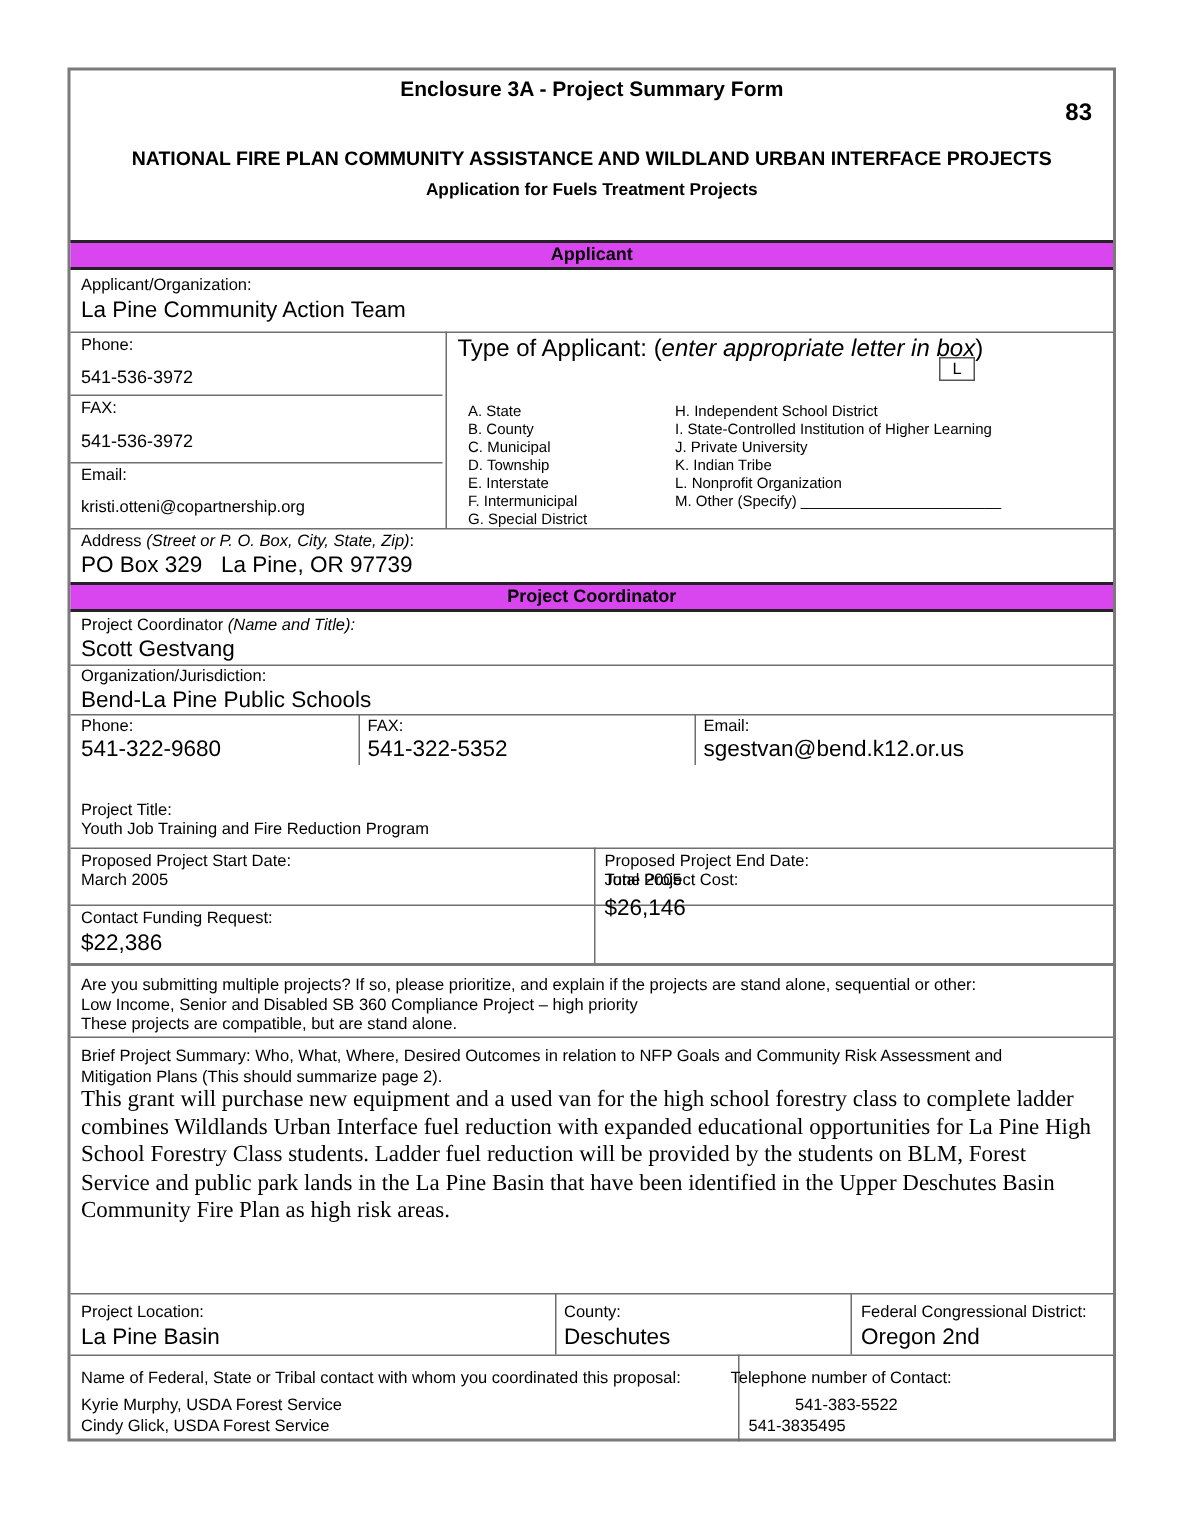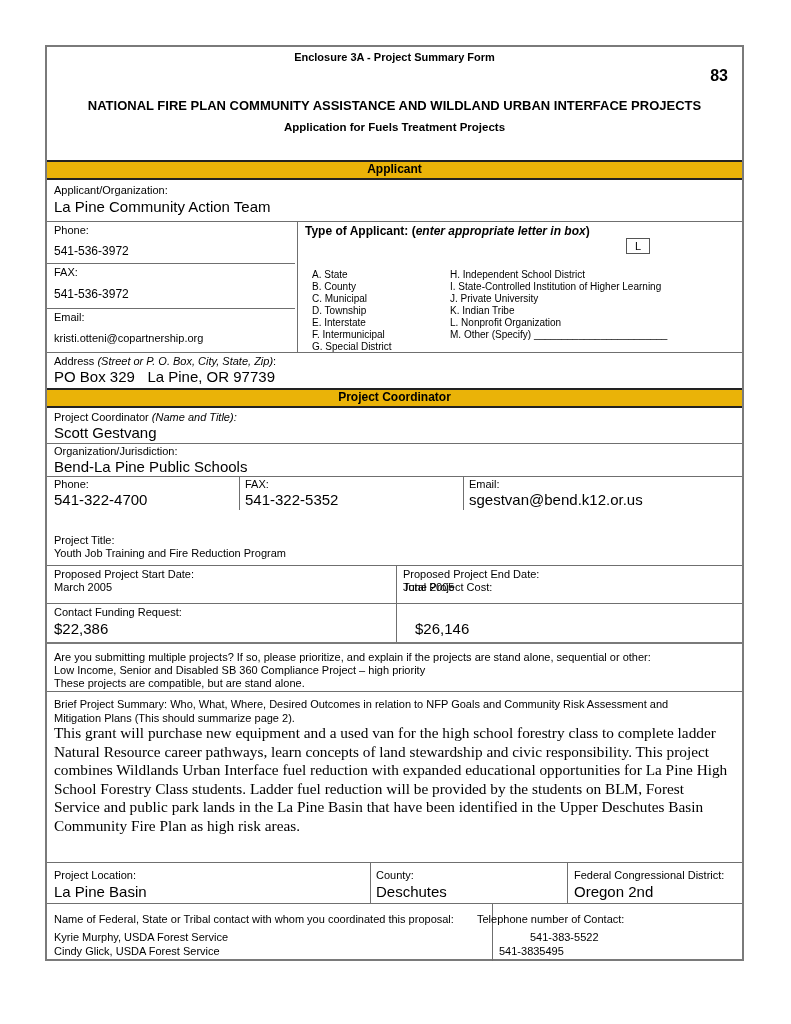--- a/index.html
+++ b/index.html
@@ -1,37 +1,37 @@
 <!DOCTYPE html>
 <html><head>
 <meta charset="utf-8">
 <style>
   html, body { margin:0; padding:0; background:#ffffff; }
   body { width:791px; height:1024px; position:relative; font-family:"Liberation Sans", sans-serif; color:#000; }
   .form { position:absolute; left:45px; top:45px; width:699px; height:916px; border:2px solid #7a7a7a; box-sizing:border-box; background:#fff; }
   .abs { position:absolute; }
   .hline { position:absolute; left:0; right:0; height:0; border-top:1px solid #6f6f6f; }
   .vline { position:absolute; width:0; border-left:1px solid #6f6f6f; }
-  .section-bar { position:absolute; left:0; right:0; background:#eab308; border-top:2px solid #222; border-bottom:2px solid #222; text-align:center; font-weight:bold; font-size:12px; line-height:14px; }
+  .section-bar { position:absolute; left:0; right:0; background:#d946ef; border-top:2px solid #222; border-bottom:2px solid #222; text-align:center; font-weight:bold; font-size:12px; line-height:14px; }
   .lbl { position:absolute; font-size:11px; line-height:12px; white-space:nowrap; }
   .val-lg { position:absolute; font-size:15px; line-height:17px; white-space:nowrap; }
   .val-sm { position:absolute; font-size:11px; line-height:13px; white-space:nowrap; }
   .it { font-style:italic; }
   .title { position:absolute; left:0; right:0; text-align:center; font-weight:bold; }
   .types { position:absolute; font-size:10px; line-height:12px; }
   .types div { white-space:nowrap; }
   .serif-body { position:absolute; font-family:"Liberation Serif", serif; font-size:15.3px; line-height:18.6px; }
   .box-L { position:absolute; width:22px; height:14px; border:1px solid #555; font-size:11px; line-height:14px; text-align:center; }
 </style>
 </head>
 <body>
 
 <div class="form">
 
-  <div class="title" style="top:4px;font-size:11px;">Enclosure 3A - Project Summary Form</div>
+  <div class="title" style="top:4px;font-size:14px;">Enclosure 3A - Project Summary Form</div>
   <div class="abs" style="right:14px;top:20px;font-size:16px;font-weight:bold;">83</div>
   <div class="title" style="top:51px;font-size:13px;">NATIONAL FIRE PLAN COMMUNITY ASSISTANCE AND WILDLAND URBAN INTERFACE PROJECTS</div>
   <div class="title" style="top:74px;font-size:11.5px;">Application for Fuels Treatment Projects</div>
 
   <div class="section-bar" style="top:113px;height:16px;">Applicant</div>
 
   <div class="lbl" style="left:7px;top:137px;">Applicant/Organization:</div>
   <div class="val-lg" style="left:7px;top:151px;">La Pine Community Action Team</div>
   <div class="hline" style="top:174px;"></div>
 
@@ -41,21 +41,21 @@
   <div class="val-sm" style="left:7px;top:198px;font-size:12px;">541-536-3972</div>
   <div class="hline" style="top:216px;right:447px;"></div>
 
   <div class="lbl" style="left:7px;top:219px;">FAX:</div>
   <div class="val-sm" style="left:7px;top:241px;font-size:12px;">541-536-3972</div>
   <div class="hline" style="top:261px;right:447px;"></div>
 
   <div class="lbl" style="left:7px;top:264px;">Email:</div>
   <div class="val-sm" style="left:7px;top:285px;">kristi.otteni@copartnership.org</div>
 
-  <div class="abs" style="left:258px;top:177px;font-size:12px;white-space:nowrap;font-weight:bold;">
+  <div class="abs" style="left:258px;top:177px;font-size:16px;white-space:nowrap;">
     <span>Type of Applicant: (</span><span class="it">enter appropriate letter in box</span><span>)</span>
   </div>
   <div class="box-L" style="left:579px;top:191px;">L</div>
 
   <div class="types" style="left:265px;top:222px;">
     <div>A. State</div>
     <div>B. County</div>
     <div>C. Municipal</div>
     <div>D. Township</div>
     <div>E. Interstate</div>
@@ -85,54 +85,53 @@
   <div class="val-lg" style="left:7px;top:377px;">Scott Gestvang</div>
   <div class="hline" style="top:396px;"></div>
 
   <div class="lbl" style="left:7px;top:398px;">Organization/Jurisdiction:</div>
   <div class="val-lg" style="left:7px;top:411px;">Bend-La Pine Public Schools</div>
   <div class="hline" style="top:429px;"></div>
 
   <div class="vline" style="left:192px;top:429px;height:34px;"></div>
   <div class="vline" style="left:416px;top:429px;height:34px;"></div>
   <div class="lbl" style="left:7px;top:431px;">Phone:</div>
-  <div class="val-lg" style="left:7px;top:444px;">541-322-4700</div>
+  <div class="val-lg" style="left:7px;top:444px;">541-322-9680</div>
   <div class="lbl" style="left:198px;top:431px;">FAX:</div>
   <div class="val-lg" style="left:198px;top:444px;">541-322-5352</div>
   <div class="lbl" style="left:422px;top:431px;">Email:</div>
   <div class="val-lg" style="left:422px;top:444px;">sgestvan@bend.k12.or.us</div>
 
 
   <div class="lbl" style="left:7px;top:487px;">Project Title:</div>
   <div class="val-sm" style="left:7px;top:500px;">Youth Job Training and Fire Reduction Program</div>
   <div class="hline" style="top:518px;"></div>
 
   <div class="vline" style="left:349px;top:518px;height:77px;"></div>
   <div class="lbl" style="left:7px;top:521px;">Proposed Project Start Date:</div>
   <div class="val-sm" style="left:7px;top:534px;">March 2005</div>
   <div class="lbl" style="left:356px;top:521px;">Proposed Project End Date:</div>
   <div class="val-sm" style="left:356px;top:534px;">June 2005</div>
   <div class="hline" style="top:556px;"></div>
 
   <div class="lbl" style="left:7px;top:559px;">Contact Funding Request:</div>
   <div class="val-lg" style="left:7px;top:573px;">$22,386</div>
   <div class="lbl" style="left:356px;top:534px;">Total Project Cost:</div>
-  <div class="val-lg" style="left:356px;top:573px;margin-left:12px;">$26,146</div>
+  <div class="val-lg" style="left:356px;top:550px;">$26,146</div>
   <div class="hline" style="top:595px;border-top:2px solid #7a7a7a;"></div>
 
   <div class="lbl" style="left:7px;top:604px;">Are you submitting multiple projects?  If so, please prioritize, and explain if the projects are stand alone, sequential or other:</div>
   <div class="lbl" style="left:7px;top:617px;">Low Income, Senior and Disabled SB 360 Compliance Project – high priority</div>
   <div class="lbl" style="left:7px;top:630px;">These projects are compatible, but are stand alone.</div>
   <div class="hline" style="top:644px;"></div>
 
   <div class="lbl" style="left:7px;top:651px;">Brief Project Summary:  Who, What, Where, Desired Outcomes in relation to NFP Goals and Community Risk Assessment and</div>
   <div class="lbl" style="left:7px;top:665px;">Mitigation Plans (This should summarize page 2).</div>
   <div class="serif-body" style="left:7px;top:677px;">
     <div>This grant will purchase new equipment and a used van for the high school forestry class to complete ladder</div>
-    <div>Natural Resource career pathways, learn concepts of land stewardship and civic responsibility.  This project</div>
     <div>combines Wildlands Urban Interface fuel reduction with expanded educational opportunities for La Pine High</div>
     <div>School Forestry Class students.  Ladder fuel reduction will be provided by the students on BLM, Forest</div>
     <div>Service and public park lands in the La Pine Basin that have been identified in the Upper Deschutes Basin</div>
     <div>Community Fire Plan as high risk areas.</div>
   </div>
   <div class="hline" style="top:815px;"></div>
 
   <div class="vline" style="left:323px;top:815px;height:41px;"></div>
   <div class="vline" style="left:520px;top:815px;height:41px;"></div>
   <div class="lbl" style="left:7px;top:822px;">Project Location:</div>
@@ -140,17 +139,17 @@
   <div class="lbl" style="left:329px;top:822px;">County:</div>
   <div class="val-lg" style="left:329px;top:836px;">Deschutes</div>
   <div class="lbl" style="left:527px;top:822px;">Federal Congressional District:</div>
   <div class="val-lg" style="left:527px;top:836px;">Oregon 2nd</div>
   <div class="hline" style="top:856px;"></div>
 
   <div class="vline" style="left:445px;top:856px;height:58px;"></div>
   <div class="lbl" style="left:7px;top:866px;">Name of Federal, State or Tribal contact with whom you coordinated this proposal:</div>
   <div class="lbl" style="left:7px;top:884px;">Kyrie Murphy, USDA Forest Service</div>
   <div class="lbl" style="left:7px;top:898px;">Cindy Glick, USDA Forest Service</div>
-  <div class="lbl" style="left:430px;top:866px;">Telephone number of Contact:</div>
+  <div class="lbl" style="left:440px;top:866px;">Telephone number of Contact:</div>
   <div class="lbl" style="left:452px;top:884px;padding-left:31px;">541-383-5522</div>
   <div class="lbl" style="left:452px;top:898px;">541-3835495</div>
 
 </div>
 
 </body></html>

